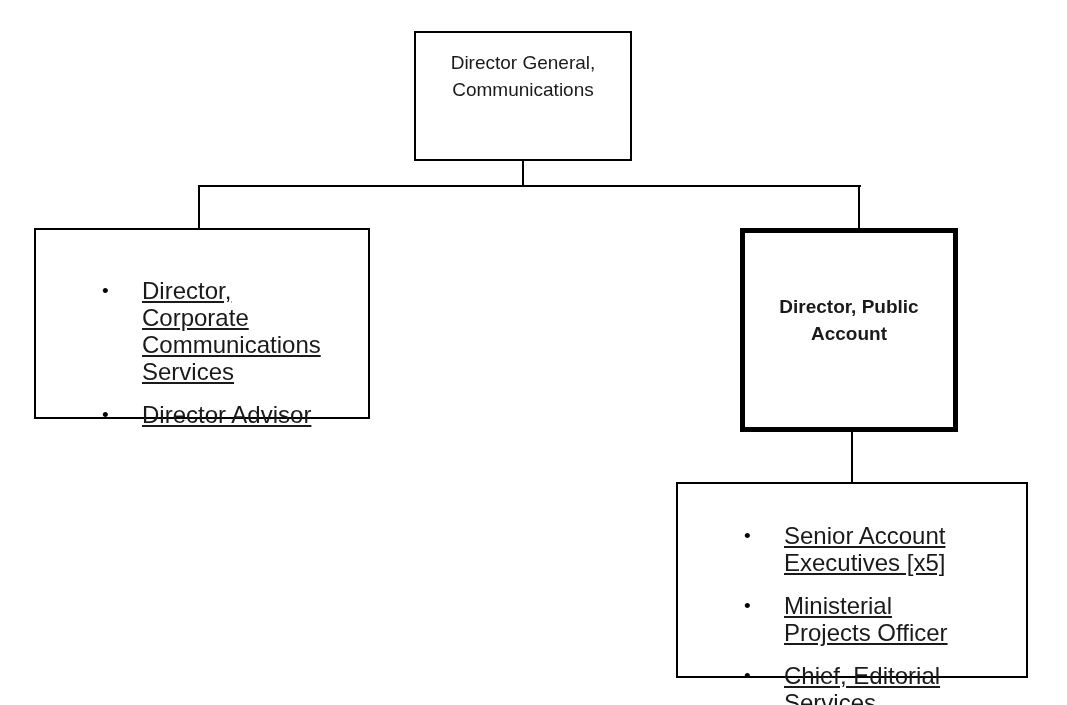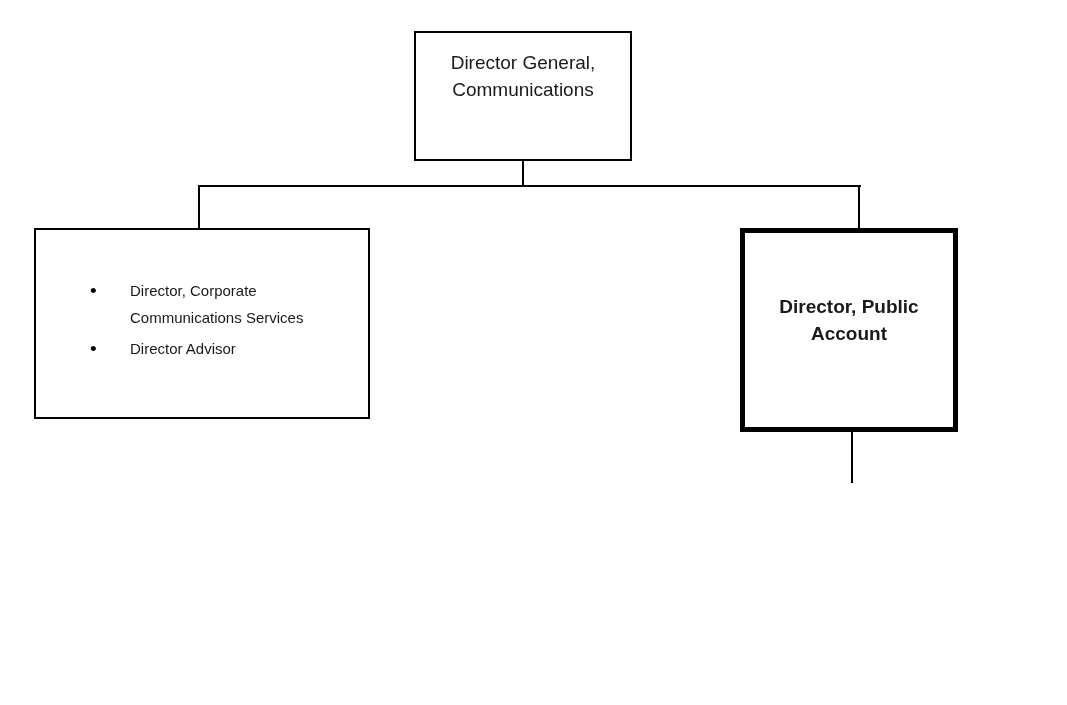--- a/index.html
+++ b/index.html
@@ -53,25 +53,26 @@
   }
 
   
   ul.node-list {
     list-style: none;
     margin: 0;
     padding: 0;
   }
   ul.node-list li {
     position: relative;
-    font-size: 15px;
+    font-size: 24px;
     line-height: 27px;
     color: #1a1a1a;
     padding-left: 40px;
-    margin: 4px;
+    margin: 16px;
+    text-decoration: underline;
   }
   ul.node-list li::before {
     content: "\2022";
     position: absolute;
     left: 0;
     top: 0;
     font-size: 19px;
     line-height: 27px;
     color: #000000;
   }
@@ -116,14 +117,21 @@
     <ul class="node-list">
       <li>Director, Corporate Communications Services</li>
       <li>Director Advisor</li>
     </ul>
   </div>
 
   <div class="node thick" id="node-public-affairs" style="left:740px; top:228px; width:218px; height:204px;">
     <div class="node-title bold">Director, Public Account</div>
   </div>
 
+  <div class="node" id="node-bottom-group" style="left:676px; top:482px; width:352px; height:196px;">
+    <ul class="node-list">
+      <li>Senior Account Executives [x5]</li>
+      <li>Ministerial Projects Officer</li>
+      <li>Chief, Editorial Services</li>
+    </ul>
+  </div>
 
 </div>
 
 </body></html>

